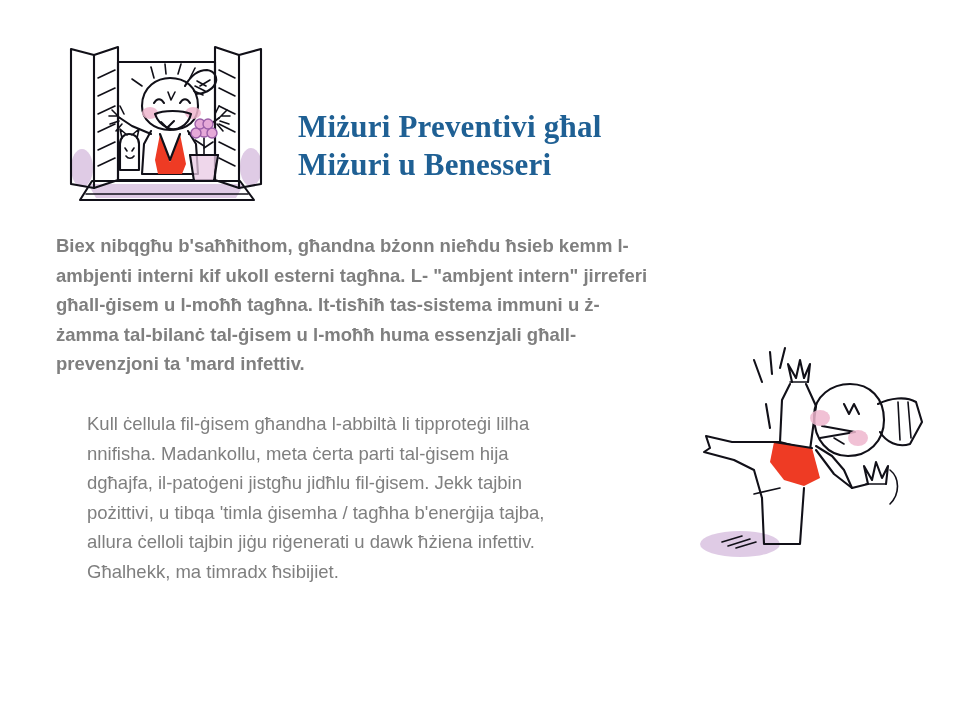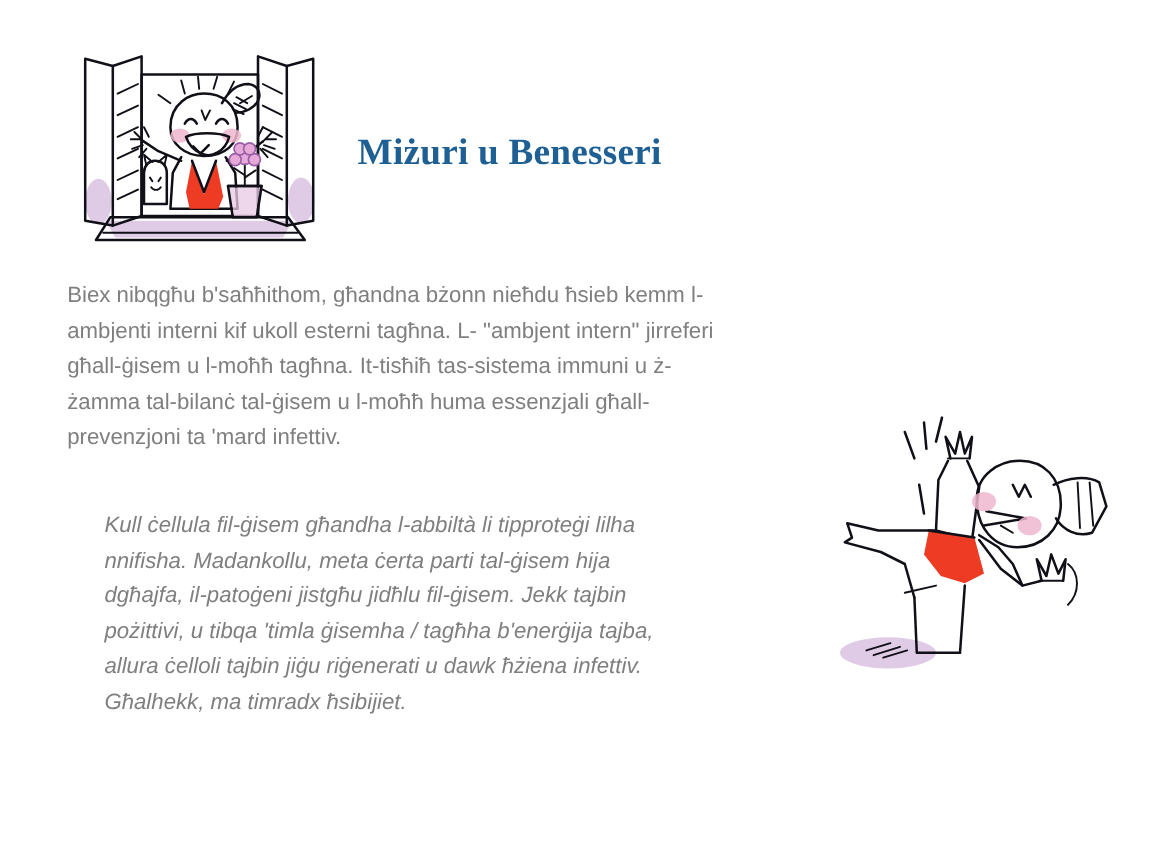--- a/index.html
+++ b/index.html
@@ -41,26 +41,26 @@
     position: absolute;
     color: #7f7f7f;
     font-family: "Liberation Sans", sans-serif;
     font-size: 18.5px;
     line-height: 29.5px;
   }
   #para-1 {
     left: 56px;
     top: 231px;
     width: 742px;
+    font-weight: bold;
   }
   #para-2 {
     left: 87px;
-    top: 422px;
+    top: 409px;
     width: 640px;
-    font-style: italic;
   }
   .body-par .ln {
     display: block;
     white-space: nowrap;
   }
 
   
   #illus-window {
     position: absolute;
     left: 58px;
@@ -176,20 +176,21 @@
       </g>
 
       <g>
         <path class="ink" d="M34 147 L182 147 L196 166 L22 166 Z"></path>
         <path class="ink-thin" d="M28 160 L190 160"></path>
       </g>
     </svg>
   </div>
 
   <div id="title-block">
+    <div class="title-line">Miżuri Preventivi għal</div>
     <div class="title-line">Miżuri u Benesseri</div>
   </div>
 
   <div class="body-par" id="para-1">
     <span class="ln">Biex  nibqgħu b'saħħithom, għandna bżonn nieħdu ħsieb kemm l-</span>
     <span class="ln">ambjenti interni kif ukoll esterni tagħna. L- "ambjent intern" jirreferi</span>
     <span class="ln">għall-ġisem u l-moħħ tagħna. It-tisħiħ tas-sistema immuni u ż-</span>
     <span class="ln">żamma tal-bilanċ tal-ġisem u l-moħħ huma essenzjali għall-</span>
     <span class="ln">prevenzjoni ta 'mard infettiv.</span>
   </div>

